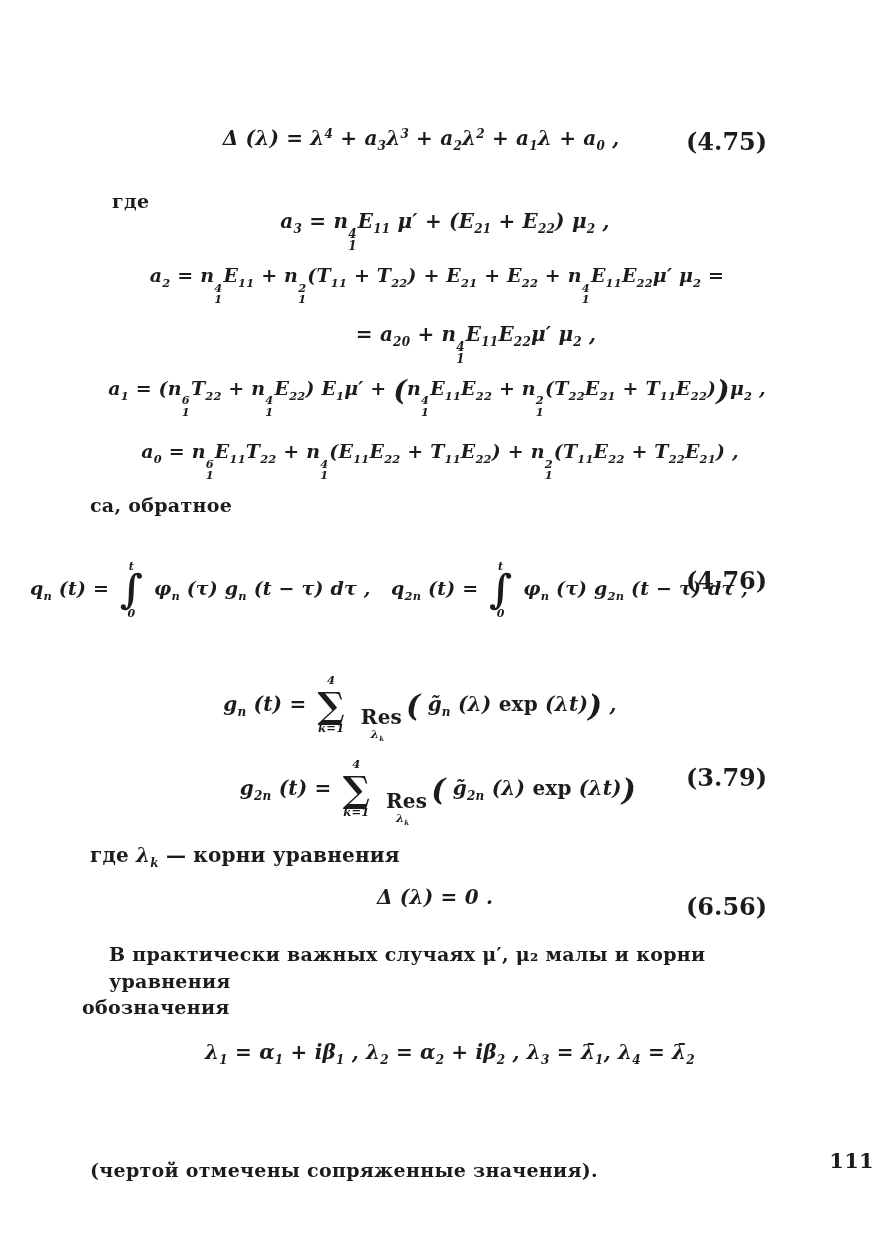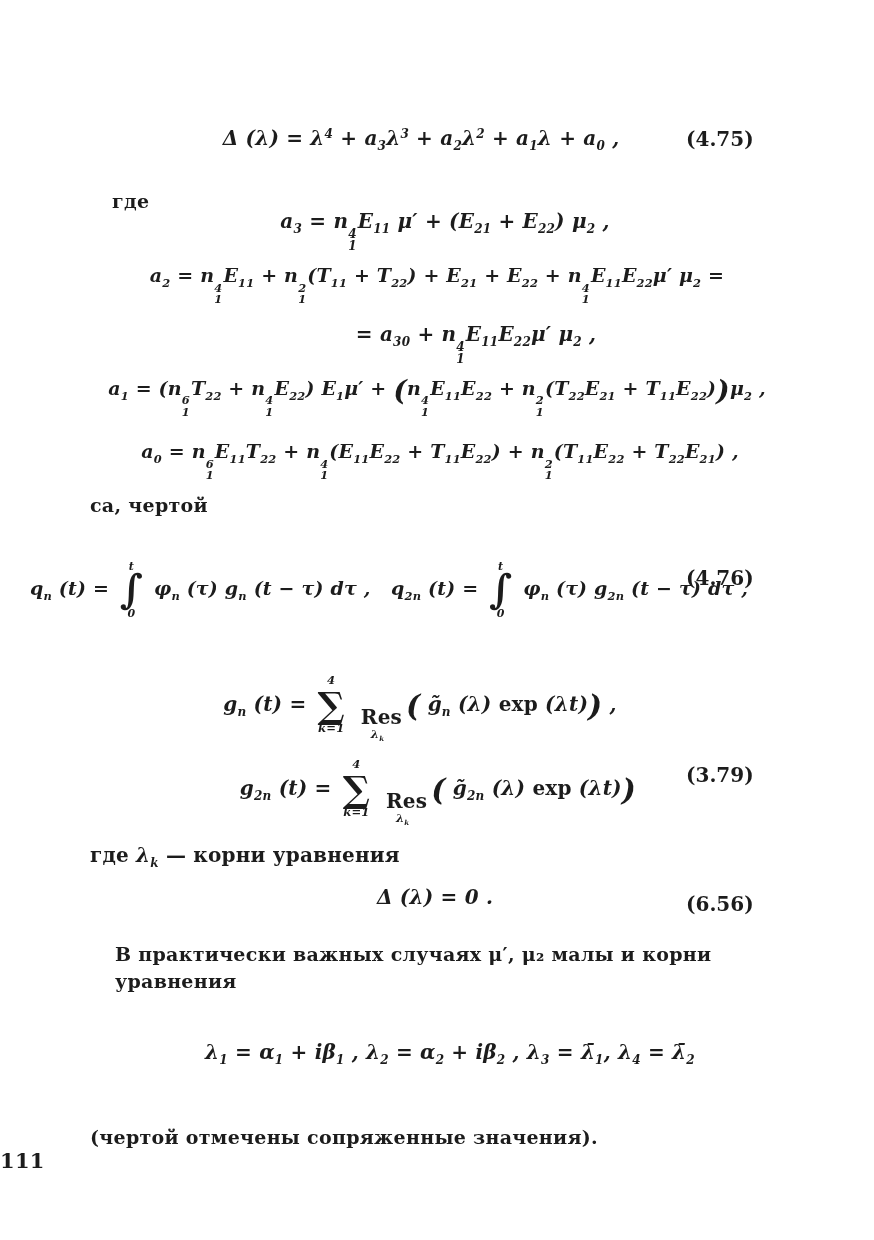--- a/index.html
+++ b/index.html
@@ -10,28 +10,28 @@
     overflow:hidden;
   }
   .eq {
     position:absolute; text-align:center;
     font-style:italic; font-weight:600; font-size:20px;
     white-space:pre; letter-spacing:0.2px;
   }
   .eq.small { font-size:19px; }
   .eq.left { text-align:left; }
   .eqlabel {
-    position:absolute; font-style:normal; font-weight:600; font-size:20px;
+    position:absolute; font-style:normal; font-weight:600; font-size:24px;
   }
   .txt {
     position:absolute; font-weight:600; font-size:19px;
     line-height:26.5px; letter-spacing:0.3px;
   }
   .txt .indent { padding-left:27px; }
-  .center { text-align:left; }
+  .center { text-align:right; }
   
   .sb { font-size:0.6em; vertical-align:-0.45em; }
   .sp { font-size:0.6em; vertical-align:0.55em; }
   .ss { display:inline-flex; flex-direction:column; align-items:flex-start; vertical-align:-0.5em; margin-right:1px; }
   .ss .r { font-size:0.6em; line-height:1.0; }
   .stack { display:inline-flex; flex-direction:column; align-items:center; vertical-align:middle; margin:0 4px; line-height:1; }
   .stack .lim { font-size:0.58em; line-height:1.2; }
   .op-int { font-size:2.1em; line-height:0.85; }
   .op-sum { font-size:1.8em; line-height:0.95; font-style:normal; }
   .rm { font-style:normal; }
@@ -46,46 +46,47 @@
 
   <div class="eq" style="top:126px;left:60px;width:722px">Δ (λ) = λ<span class="sp">4</span> + a<span class="sb">3</span>λ<span class="sp">3</span> + a<span class="sb">2</span>λ<span class="sp">2</span> + a<span class="sb">1</span>λ + a<span class="sb">0</span> ,</div>
   <div class="eqlabel" style="top:127px;left:686px">(4.75)</div>
 
   <div class="txt" style="top:188px;left:112px">где</div>
 
   <div class="eq" style="top:209px;left:85px;width:720px">a<span class="sb">3</span> = n<span class="ss"><span class="r">4</span><span class="r">1</span></span>E<span class="sb">11</span> μ′ + (E<span class="sb">21</span> + E<span class="sb">22</span>) μ<span class="sb">2</span> ,</div>
 
   <div class="eq small" style="top:264px;left:76px;width:722px">a<span class="sb">2</span> = n<span class="ss"><span class="r">4</span><span class="r">1</span></span>E<span class="sb">11</span> + n<span class="ss"><span class="r">2</span><span class="r">1</span></span>(T<span class="sb">11</span> + T<span class="sb">22</span>) + E<span class="sb">21</span> + E<span class="sb">22</span> + n<span class="ss"><span class="r">4</span><span class="r">1</span></span>E<span class="sb">11</span>E<span class="sb">22</span>μ′ μ<span class="sb">2</span> =</div>
 
-  <div class="eq" style="top:322px;left:115px;width:722px">= a<span class="sb">30</span> + n<span class="ss"><span class="r">4</span><span class="r">1</span></span>E<span class="sb">11</span>E<span class="sb">22</span>μ′ μ<span class="sb">2</span> ,</div>
+  <div class="eq" style="top:322px;left:115px;width:722px">= a<span class="sb">20</span> + n<span class="ss"><span class="r">4</span><span class="r">1</span></span>E<span class="sb">11</span>E<span class="sb">22</span>μ′ μ<span class="sb">2</span> ,</div>
 
   <div class="eq small" style="top:376px;left:75px;width:724px">a<span class="sb">1</span> = (n<span class="ss"><span class="r">6</span><span class="r">1</span></span>T<span class="sb">22</span> + n<span class="ss"><span class="r">4</span><span class="r">1</span></span>E<span class="sb">22</span>) E<span class="sb">1</span>μ′ + <span class="bigp">(</span>n<span class="ss"><span class="r">4</span><span class="r">1</span></span>E<span class="sb">11</span>E<span class="sb">22</span> + n<span class="ss"><span class="r">2</span><span class="r">1</span></span>(T<span class="sb">22</span>E<span class="sb">21</span> + T<span class="sb">11</span>E<span class="sb">22</span>)<span class="bigp">)</span>μ<span class="sb">2</span> ,</div>
 
   <div class="eq small" style="top:440px;left:78px;width:724px">a<span class="sb">0</span> = n<span class="ss"><span class="r">6</span><span class="r">1</span></span>E<span class="sb">11</span>T<span class="sb">22</span> + n<span class="ss"><span class="r">4</span><span class="r">1</span></span>(E<span class="sb">11</span>E<span class="sb">22</span> + T<span class="sb">11</span>E<span class="sb">22</span>) + n<span class="ss"><span class="r">2</span><span class="r">1</span></span>(T<span class="sb">11</span>E<span class="sb">22</span> + T<span class="sb">22</span>E<span class="sb">21</span>) ,</div>
 
   <div class="txt" style="top:492px;left:90px;width:714px">
-    <div>са, чертой</div>
+    <div>са, обратное</div>
   </div>
 
   <div class="eq small" style="top:560px;left:28px;width:722px">q<span class="sb">n</span> (t) = <span class="stack"><span class="lim">t</span><span class="op-int">∫</span><span class="lim">0</span></span> φ<span class="sb">n</span> (τ) g<span class="sb">n</span> (t − τ) dτ ,   q<span class="sb">2n</span> (t) = <span class="stack"><span class="lim">t</span><span class="op-int">∫</span><span class="lim">0</span></span> φ<span class="sb">n</span> (τ) g<span class="sb">2n</span> (t − τ) dτ ,</div>
   <div class="eqlabel" style="top:566px;left:686px">(4.76)</div>
 
   <div class="eq" style="top:674px;left:70px;width:700px">g<span class="sb">n</span> (t) = <span class="stack"><span class="lim">4</span><span class="op-sum">∑</span><span class="lim">k=1</span></span><span class="stack res-stack"><span class="rm">Res</span><span class="lim">λ<span class="sb">k</span></span></span><span class="bigp">(</span> g̃<span class="sb">n</span> (λ) <span class="rm">exp</span> (λt)<span class="bigp">)</span> ,</div>
 
   <div class="eq" style="top:758px;left:88px;width:700px">g<span class="sb">2n</span> (t) = <span class="stack"><span class="lim">4</span><span class="op-sum">∑</span><span class="lim">k=1</span></span><span class="stack res-stack"><span class="rm">Res</span><span class="lim">λ<span class="sb">k</span></span></span><span class="bigp">(</span> g̃<span class="sb">2n</span> (λ) <span class="rm">exp</span> (λt)<span class="bigp">)</span></div>
   <div class="eqlabel" style="top:763px;left:686px">(3.79)</div>
 
   <div class="eq left" style="top:843px;left:90px"><span class="rm">где </span>λ<span class="sb">k</span><span class="rm"> — корни уравнения</span></div>
 
   <div class="eq" style="top:885px;left:73px;width:724px">Δ (λ) = 0 .</div>
   <div class="eqlabel" style="top:892px;left:686px">(6.56)</div>
 
-  <div class="txt" style="top:941px;left:88px;width:714px">
+  <div class="txt" style="top:941px;left:82px;width:714px">
     <div class="indent">В практически важных случаях μ′, μ₂ малы и корни уравнения</div>
+    <div>обозначения</div>
   </div>
 
   <div class="eq" style="top:1040px;left:90px;width:720px">λ<span class="sb">1</span> = α<span class="sb">1</span> + iβ<span class="sb">1</span> , λ<span class="sb">2</span> = α<span class="sb">2</span> + iβ<span class="sb">2</span> , λ<span class="sb">3</span> = λ̄<span class="sb">1</span>, λ<span class="sb">4</span> = λ̄<span class="sb">2</span></div>
 
-  <div class="txt" style="top:1124px;left:90px">(чертой отмечены сопряженные значения).</div>
+  <div class="txt" style="top:1157px;left:90px">(чертой отмечены сопряженные значения).</div>
 
   <div class="txt center" style="top:1148px;left:0;width:874px;font-size:21px">111</div>
 
 </div>
 
 </body></html>

